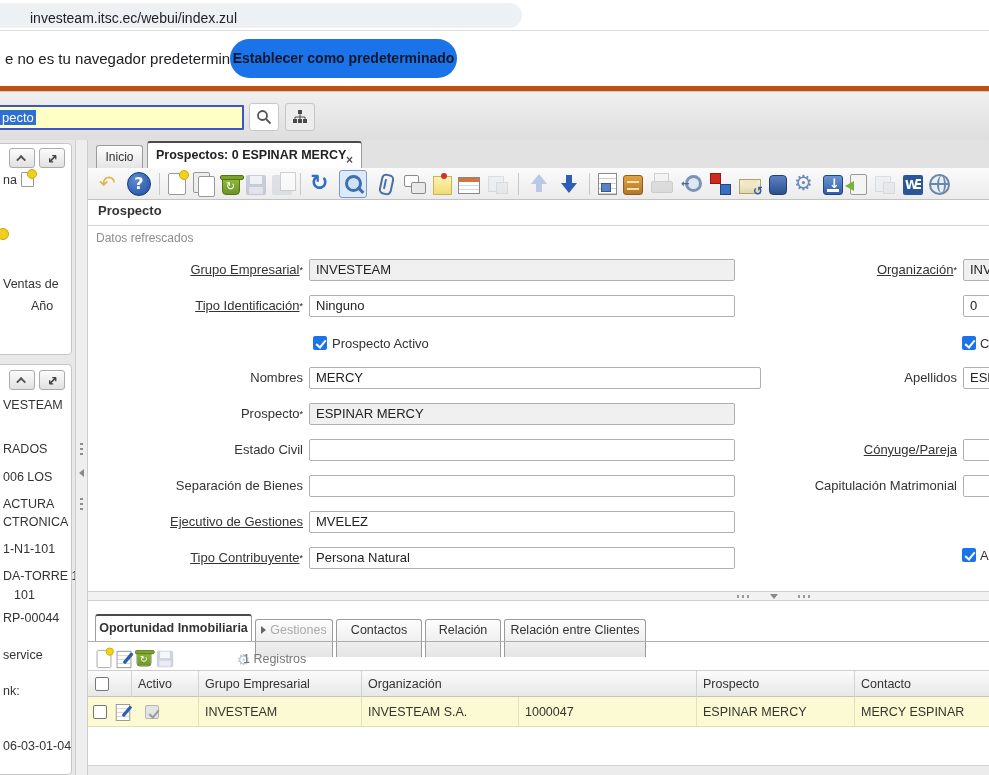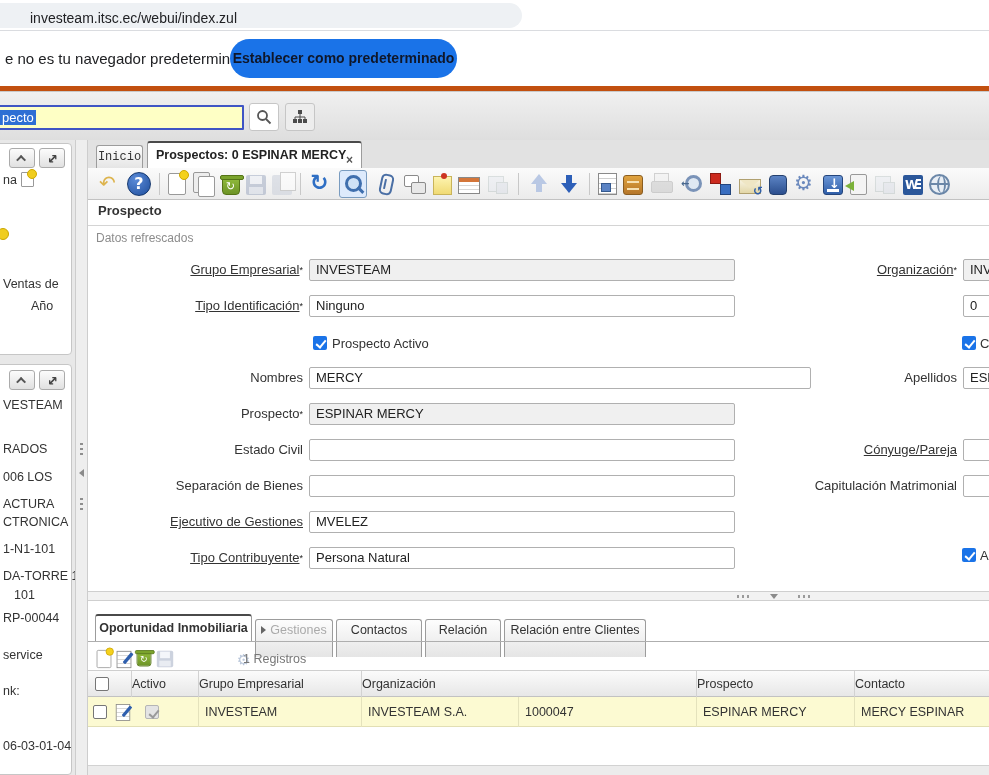--- a/index.html
+++ b/index.html
@@ -166,21 +166,21 @@
   .dtab.dis { color:#aaa; }
   .arr { display:inline-block; width:0; height:0; border-top:4px solid transparent; border-bottom:4px solid transparent; border-left:5px solid #666; margin-right:4px; }
   #dtab-line { left:0; top:501px; width:901px; height:1px; background:#aeaeae; }
   #dtb { left:6px; top:505px; width:420px; height:28px; display:flex; align-items:center; }
   #dtb .tbi { transform:scale(.82); margin:0 1px; }
   #busy-icon { font-size:15px; color:#b9c6da; margin:0 4px 0 14px; font-family:"DejaVu Sans",sans-serif; }
   #rec-count { font-size:12.5px; color:#777; }
 
   
   #grid-head { left:0; top:530px; width:901px; height:27px; background:linear-gradient(#fbfbfb,#e7e7e7); border-top:1px solid #cfcfcf; border-bottom:1px solid #c2c2c2; }
-  .hc { position:absolute; top:0; height:26px; line-height:26px; font-size:12.5px; color:#333; border-left:1px solid #d2d2d2; white-space:nowrap; overflow:hidden; }
+  .hc { position:absolute; top:0; height:26px; line-height:26px; font-size:12.5px; color:#333; padding-left:6px; border-left:1px solid #d2d2d2; white-space:nowrap; overflow:hidden; }
   #grid-row { left:0; top:557px; width:901px; height:30px; background:#fcfad2; border-bottom:1px solid #e2dfb4; }
   .rc { position:absolute; top:0; height:30px; line-height:30px; font-size:12.5px; color:#333; padding-left:6px; border-left:1px solid #e4e2bc; white-space:nowrap; overflow:hidden; }
   #bottom-strip { left:0; top:625px; width:901px; height:10px; background:#ececec; border-top:1px solid #d2d2d2; }
 </style>
 </head>
 <body>
 
 <div id="screen">
 
   <div class="abs" id="browser-bar">
@@ -253,21 +253,21 @@
 
   <div class="abs" id="vsplit">
     <span class="dots3" style="left:4px; top:303px;"></span>
     <span class="tri-left" style="left:3px; top:329px;"></span>
     <span class="dots3" style="left:4px; top:358px;"></span>
   </div>
 
   <div class="abs" id="content">
 
     <div class="abs" id="tabstrip">
-      <div class="wtab" style="left:8px; top:5px; width:47px; height:23px; line-height:22px;font-family:Liberation Mono, monospace;">Inicio</div>
+      <div class="wtab" style="left:8px; top:5px; width:47px; height:23px; line-height:22px;">Inicio</div>
       <div class="wtab" id="tab-active" style="left:59px; top:1px; width:215px; height:27px; line-height:25px;">
         <span>Prospectos: 0 ESPINAR MERCY</span>
         <span id="tab-close">×</span>
       </div>
     </div>
 
     <div class="abs" id="toolbar">
         <span class="tbi i-undo"></span>
         <span class="tbi i-help"></span>
         <span class="tsep"></span>
@@ -310,21 +310,21 @@
     <div class="lb link" style="top:119px;"><span class="t">Grupo Empresarial</span><sup class="req">*</sup></div>
     <div class="fld ro" style="left:221px; top:119px; width:426px;">INVESTEAM</div>
 
     <div class="lb link" style="top:155px;"><span class="t">Tipo Identificación</span><sup class="req">*</sup></div>
     <div class="fld" style="left:221px; top:155px; width:426px;">Ninguno</div>
 
     <span class="cb" style="left:225px; top:196px;"></span>
     <span class="cb-lb" style="left:244px; top:196px;">Prospecto Activo</span>
 
     <div class="lb" style="top:227px;"><span class="t">Nombres</span></div>
-    <div class="fld" style="left:221px; top:227px; width:502px;">MERCY</div>
+    <div class="fld" style="left:221px; top:227px; width:452px;">MERCY</div>
 
     <div class="lb" style="top:263px;"><span class="t">Prospecto</span><sup class="req">*</sup></div>
     <div class="fld ro" style="left:221px; top:263px; width:426px;">ESPINAR MERCY</div>
 
     <div class="lb" style="top:299px;"><span class="t">Estado Civil</span></div>
     <div class="fld" style="left:221px; top:299px; width:426px;"></div>
 
     <div class="lb" style="top:335px;"><span class="t">Separación de Bienes</span></div>
     <div class="fld" style="left:221px; top:335px; width:426px;"></div>
 

